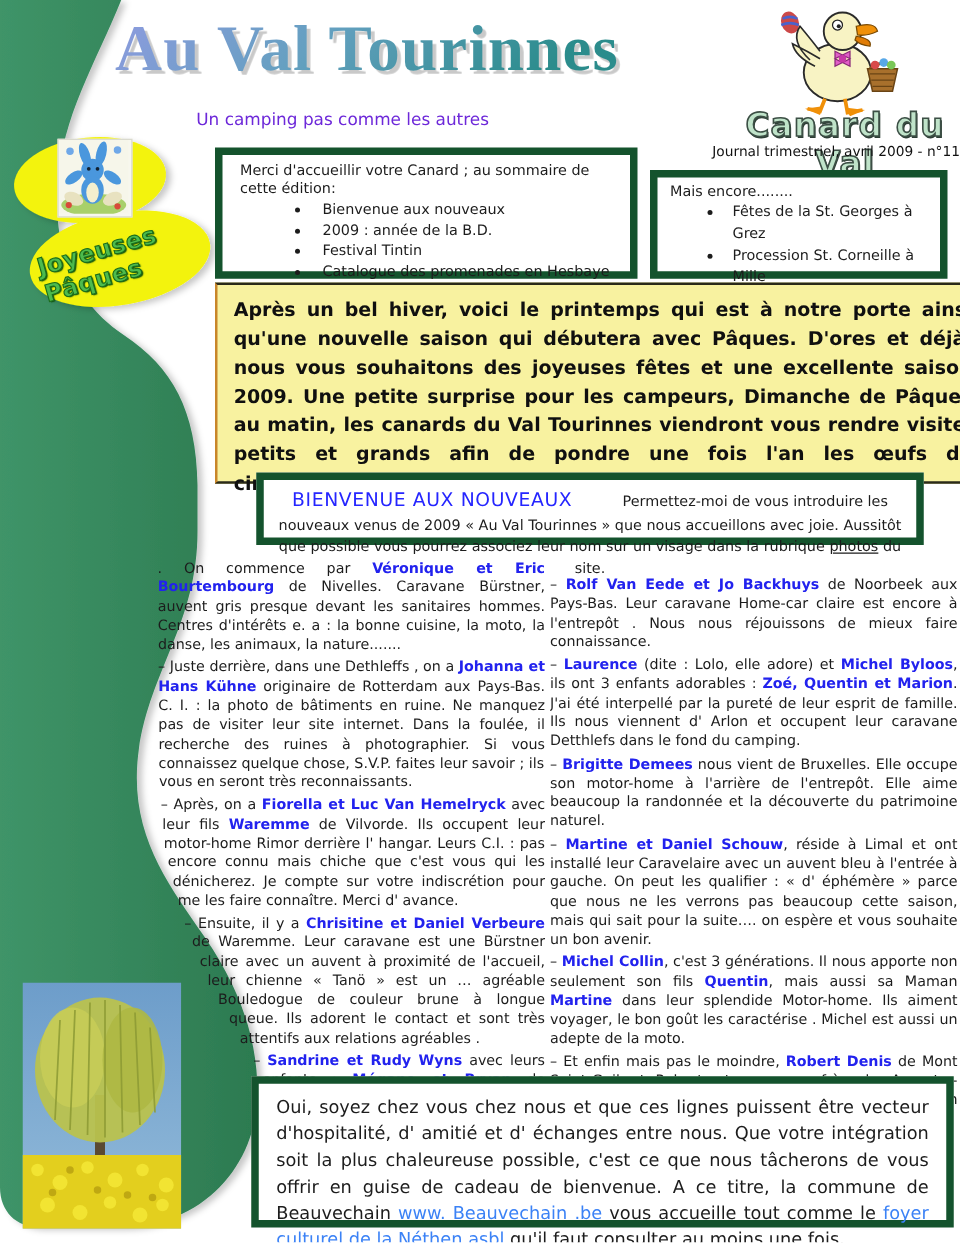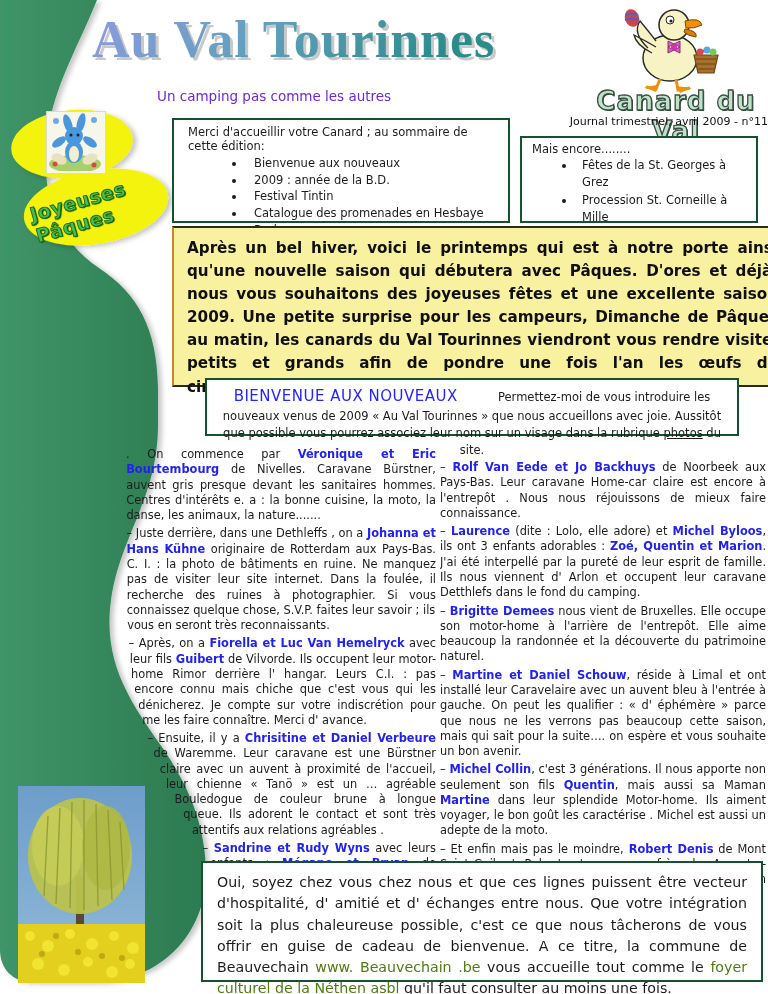--- a/index.html
+++ b/index.html
@@ -14,38 +14,38 @@
     -webkit-background-clip:text;background-clip:text;color:transparent;
     filter:drop-shadow(3px 3px 0 #c9c9c9);}
   .subtitle{left:157px;top:88px;font-size:13.5px;color:#6d28d9;}
   .website{left:151px;top:106px;font-size:13.5px;color:#9cc6d6;text-decoration:none;}
   .canard-title{left:584px;top:86px;width:184px;text-align:center;font-size:26px;font-weight:bold;
     color:#bfe3c9;-webkit-text-stroke:1.3px #3c4f45;letter-spacing:1px;
     text-shadow:1px 1px 0 #2e3e36;}
   .journal-line{left:560px;top:115px;width:208px;text-align:right;font-size:11px;color:#111;}
 
   
-  .box{border:2px solid #14532d;background:#fff;box-sizing:border-box;}
+  .box{border:6px solid #14532d;background:#fff;box-sizing:border-box;}
   .sommaire-box{left:172px;top:118px;width:338px;height:105px;padding:5px 8px 2px 14px;font-size:11.5px;}
   .sommaire-box ul{margin:2px 0 0 0;padding-left:58px;}
   .sommaire-box li{line-height:1.45;padding-left:8px;}
   .encore-box{left:520px;top:136px;width:238px;height:87px;padding:4px 6px 16px 10px;font-size:11.5px;}
   .encore-box ul{margin:1px 0 0 0;padding-left:44px;}
   .encore-box li{line-height:1.5;padding-left:6px;}
 
   .intro-box{left:172px;top:226px;width:591px;height:139px;background:#f8f2a0;
     border:2px solid #2a2a1a;border-left-color:#c8862a;padding:9px 13px;
     font-size:15.2px;font-weight:bold;line-height:1.52;text-align:justify;color:#101010;}
 
   .bienvenue-box{left:205px;top:378px;width:534px;height:58px;padding:5px 4px;
     font-size:11.5px;line-height:1.5;text-align:center;}
   .seg-h{color:#2525ff;font-size:15px;letter-spacing:.5px;}
   .seg-u{text-decoration:underline;}
   .seg-n{color:#2222ee;font-weight:bold;}
-  .seg-l{color:#4d7c0f;}
+  .seg-l{color:#3b82f6;}
 
   
   .col{position:absolute;top:447px;font-size:11.4px;line-height:1.34;text-align:justify;overflow:hidden;}
   .col-left{left:118px;width:318px;height:440px;}
   .col-right{left:440px;top:449px;width:326px;height:438px;}
   .col p{margin:0 0 3px 0;}
   .col-right p:first-child{margin-top:11px;}
   .swoosh-spacer{float:left;width:92px;height:438px;
     shape-outside:polygon(0% 0%,1% 42%,6% 55%,22% 68%,45% 80%,75% 91%,100% 100%,0% 100%);
     shape-margin:8px;}
@@ -164,21 +164,21 @@
 
   <div class="abs intro-box">Après un bel hiver, voici le printemps qui est à notre porte ainsi qu'une nouvelle saison qui débutera avec Pâques. D'ores et déjà, nous vous souhaitons des joyeuses fêtes et une excellente saison 2009. Une petite surprise pour les campeurs, Dimanche de Pâques au matin, les canards du Val Tourinnes viendront vous rendre visite, petits et grands afin de pondre une fois l'an les œufs de circonstance.</div>
 
   <div class="abs box bienvenue-box"><span class="seg-h">BIENVENUE AUX NOUVEAUX</span>&nbsp;&nbsp;&nbsp;&nbsp;&nbsp;&nbsp;&nbsp;&nbsp;&nbsp;&nbsp; Permettez-moi de vous introduire les nouveaux venus  de 2009 « Au Val Tourinnes » que nous accueillons avec joie. Aussitôt que possible vous pourrez associez leur nom sur un visage dans la rubrique <span class="seg-u">photos</span> du site.</div>
 
   <div class="col col-left">
     <div class="swoosh-spacer"></div>
     <div>
         <p class="col-para">. On  commence par <span class="seg-n">Véronique et Eric Bourtembourg</span> de Nivelles. Caravane Bürstner, auvent gris presque devant les sanitaires hommes. Centres d'intérêts e. a : la bonne cuisine, la moto, la danse, les animaux, la  nature.......</p>
         <p class="col-para">– Juste derrière, dans une Dethleffs , on a <span class="seg-n">Johanna et Hans Kühne</span> originaire de Rotterdam aux Pays-Bas. C. I. : la photo de bâtiments en ruine. Ne manquez pas de visiter leur site internet. Dans la foulée, il recherche des ruines à photographier. Si vous  connaissez quelque chose,  S.V.P. faites leur savoir ;  ils<br> vous en seront très reconnaissants.</p>
-        <p class="col-para">– Après, on a <span class="seg-n">Fiorella et Luc Van Hemelryck</span> avec leur fils <span class="seg-n">Guibert</span> de Vilvorde. Ils occupent leur motor-home Rimor derrière l' hangar. Leurs C.I. : pas encore connu mais chiche que c'est vous qui les dénicherez. Je compte sur votre indiscrétion pour me les faire connaître. Merci d' avance.</p>
+        <p class="col-para">– Après, on a <span class="seg-n">Fiorella et Luc Van Hemelryck</span> avec leur fils <span class="seg-n">Waremme</span> de Vilvorde. Ils occupent leur motor-home Rimor derrière l' hangar. Leurs C.I. : pas encore connu mais chiche que c'est vous qui les dénicherez. Je compte sur votre indiscrétion pour me les faire connaître. Merci d' avance.</p>
         <p class="col-para">– Ensuite, il y a <span class="seg-n">Chrisitine et Daniel Verbeure</span> de Waremme. Leur caravane est une Bürstner claire avec un auvent à  proximité de l'accueil, leur chienne « Tanö » est un … agréable Bouledogue de couleur brune à longue queue. Ils adorent le contact et sont très attentifs aux relations agréables .</p>
         <p class="col-para">– <span class="seg-n">Sandrine et Rudy Wyns</span> avec leurs enfants : <span class="seg-n">Mégane et Bryan</span> de Bruxelles. Ils occupent l'ex-caravane DEREU d' Henry-Jean Sipérius et sont installés tout contre les jeux.</p>
       </div>
   </div>
   <div class="col col-right">
     <div>
         <p class="col-para">– <span class="seg-n">Rolf Van Eede et Jo Backhuys</span>  de Noorbeek aux Pays-Bas. Leur caravane Home-car claire est encore à l'entrepôt . Nous nous réjouissons de mieux faire connaissance.</p>
         <p class="col-para">– <span class="seg-n">Laurence</span> (dite : Lolo, elle adore) et <span class="seg-n">Michel Byloos</span>, ils ont 3 enfants adorables : <span class="seg-n">Zoé, Quentin et Marion</span>. J'ai été interpellé par la pureté de leur esprit de famille. Ils nous viennent d' Arlon et occupent leur caravane Detthlefs dans le fond du camping.</p>
         <p class="col-para">– <span class="seg-n">Brigitte Demees</span> nous vient de Bruxelles. Elle occupe son motor-home à l'arrière de l'entrepôt. Elle aime beaucoup la randonnée et la découverte du patrimoine naturel.</p>
         <p class="col-para">– <span class="seg-n">Martine et Daniel Schouw</span>, réside à Limal et ont installé leur Caravelaire avec un auvent bleu à l'entrée à gauche. On peut les qualifier : « d' éphémère » parce que nous ne les verrons pas beaucoup cette saison, mais qui sait pour la suite…. on espère et vous souhaite un bon avenir.</p>

